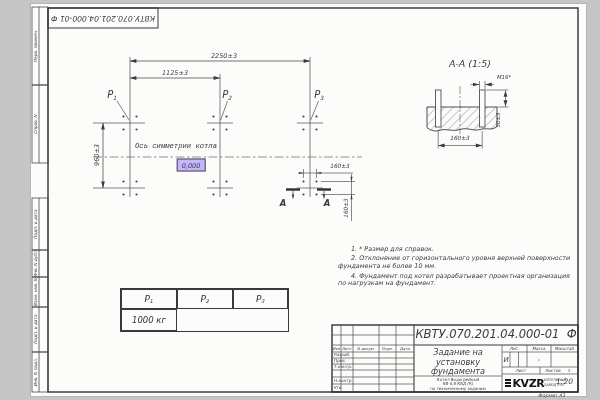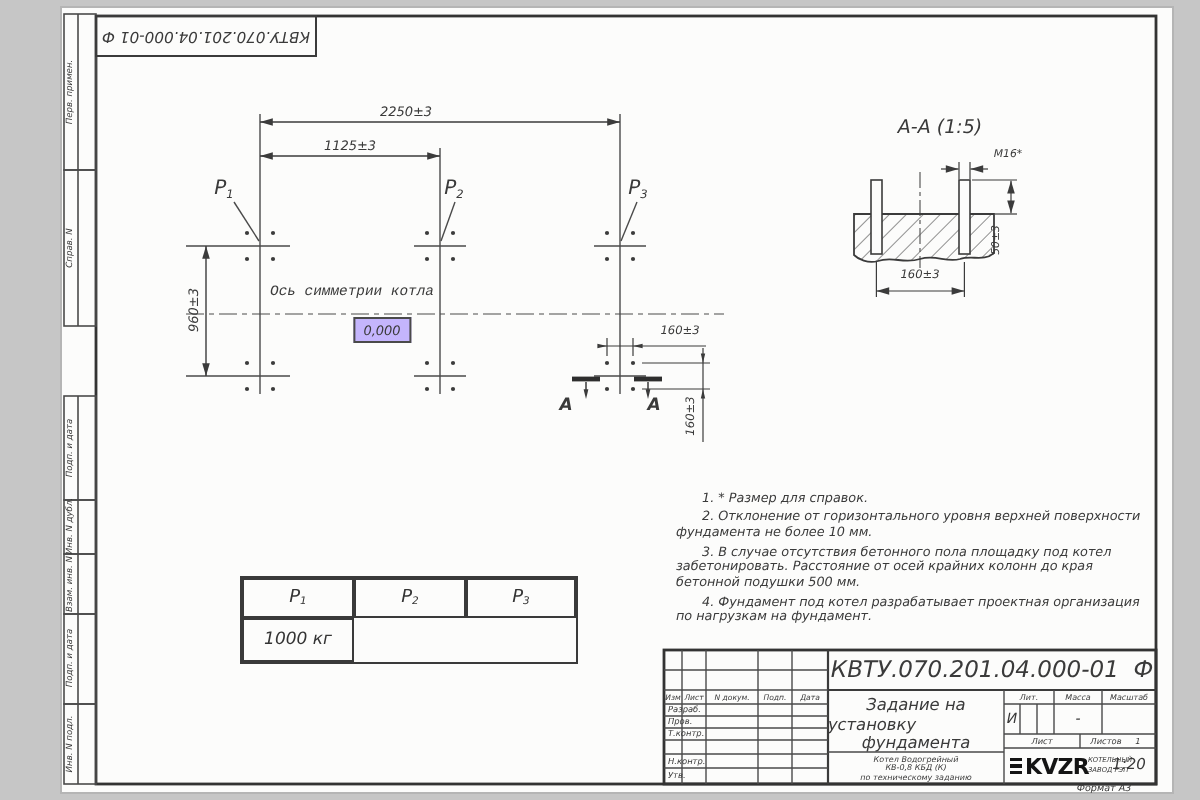--- a/index.html
+++ b/index.html
@@ -187,42 +187,41 @@
 <span class="t r180" style="left:103px;top:18px;font-size:7.6px;">КВТУ.070.201.04.000-01 Ф</span>
 
 <span class="t r90" style="left:36px;top:46px;font-size:4.3px;">Перв. примен.</span>
 <span class="t r90" style="left:36px;top:124px;font-size:4.3px;">Справ. N</span>
 <span class="t r90" style="left:36px;top:224px;font-size:4.3px;">Подп. и дата</span>
 <span class="t r90" style="left:36px;top:263px;font-size:4.3px;">Инв. N дубл.</span>
 <span class="t r90" style="left:36px;top:292px;font-size:4.3px;">Взам. инв. N</span>
 <span class="t r90" style="left:36px;top:329px;font-size:4.3px;">Подп. и дата</span>
 <span class="t r90" style="left:36px;top:372px;font-size:4.3px;">Инв. N подл.</span>
 
-<span class="t" style="left:203px;top:56px;font-size:6.5px;">2250±3</span>
+<span class="t" style="left:224px;top:56px;font-size:6.5px;">2250±3</span>
 <span class="t" style="left:175px;top:73px;font-size:6.5px;">1125±3</span>
 <span class="t r90" style="left:97px;top:155px;font-size:6.5px;">960±3</span>
 <span class="t" style="left:112px;top:95px;font-size:10px;"><span>P</span><span class="sub">1</span></span>
 <span class="t" style="left:227px;top:95px;font-size:10px;"><span>P</span><span class="sub">2</span></span>
 <span class="t" style="left:319px;top:95px;font-size:10px;"><span>P</span><span class="sub">3</span></span>
 <span class="t" style="left:176px;top:147px;font-size:7.2px;font-family:Liberation Mono, monospace;">Ось симметрии котла</span>
 <span class="elev" style="left:191px;top:165px;">0,000</span>
 <span class="t" style="left:340px;top:167px;font-size:5.8px;">160±3</span>
 <span class="t r90" style="left:347px;top:208px;font-size:5.8px;">160±3</span>
 <span class="t" style="left:283px;top:203px;font-size:8.5px;font-weight:bold;">А</span>
 <span class="t" style="left:327px;top:203px;font-size:8.5px;font-weight:bold;">А</span>
 
 <span class="t" style="left:470px;top:64px;font-size:9.5px;">А-А (1:5)</span>
 <span class="t" style="left:504px;top:78px;font-size:5.4px;">М16*</span>
 <span class="t r90" style="left:499px;top:120px;font-size:5.4px;">50±3</span>
 <span class="t" style="left:460px;top:139px;font-size:5.8px;">160±3</span>
 
 <div class="notes">
   <p>1. * Размер для справок.</p>
   <p>2. Отклонение от горизонтального уровня верхней поверхности фундамента не более 10 мм.</p>
-  <p>3. В случае отсутствия бетонного пола площадку под котел забетонировать. Расстояние от осей крайних колонн до края бетонной подушки 500 мм.</p>
   <p>4. Фундамент под котел разрабатывает проектная организация по нагрузкам на фундамент.</p>
 </div>
 
 <div class="ltable">
   <div class="lc" style="font-size:9px;">
       <span>P</span>
       <span class="sub">1</span>
     </div>
   <div class="lc" style="font-size:9px;">
       <span>P</span>
@@ -240,21 +239,21 @@
 <span class="t" style="left:347px;top:348.5px;font-size:3.8px;">Лист</span>
 <span class="t" style="left:366px;top:348.5px;font-size:3.8px;">N докум.</span>
 <span class="t" style="left:387.5px;top:348.5px;font-size:3.8px;">Подп.</span>
 <span class="t" style="left:405px;top:348.5px;font-size:3.8px;">Дата</span>
 <span class="la" style="left:334px;top:355px;font-size:4.2px;">Разраб.</span>
 <span class="la" style="left:334px;top:361px;font-size:4.2px;">Пров.</span>
 <span class="la" style="left:334px;top:367px;font-size:4.2px;">Т.контр.</span>
 <span class="la" style="left:334px;top:380.5px;font-size:4.2px;">Н.контр.</span>
 <span class="la" style="left:334px;top:388px;font-size:4.2px;">Утв.</span>
 <span class="t" style="left:458px;top:351.5px;font-size:8.2px;">Задание на</span>
-<span class="t" style="left:436px;top:361.5px;font-size:8.2px;">установку</span>
+<span class="t" style="left:458px;top:361.5px;font-size:8.2px;">установку</span>
 <span class="t" style="left:458px;top:371px;font-size:8.2px;">фундамента</span>
 <span class="t" style="left:458px;top:379.5px;font-size:4px;">Котел Водогрейный</span>
 <span class="t" style="left:458px;top:384px;font-size:4px;">КВ-0,8 КБД (К)</span>
 <span class="t" style="left:458px;top:388.5px;font-size:4px;">по техническому заданию</span>
 <span class="t" style="left:514.5px;top:348.5px;font-size:4px;">Лит.</span>
 <span class="t" style="left:539px;top:348.5px;font-size:4px;">Масса</span>
 <span class="t" style="left:564.5px;top:348.5px;font-size:4px;">Масштаб</span>
 <span class="t" style="left:506px;top:359.5px;font-size:7px;">И</span>
 <span class="t" style="left:539px;top:359.5px;font-size:7px;">-</span>
 <span class="t" style="left:564.5px;top:359.5px;font-size:7.5px;margin-top:22px;">1:20</span>

